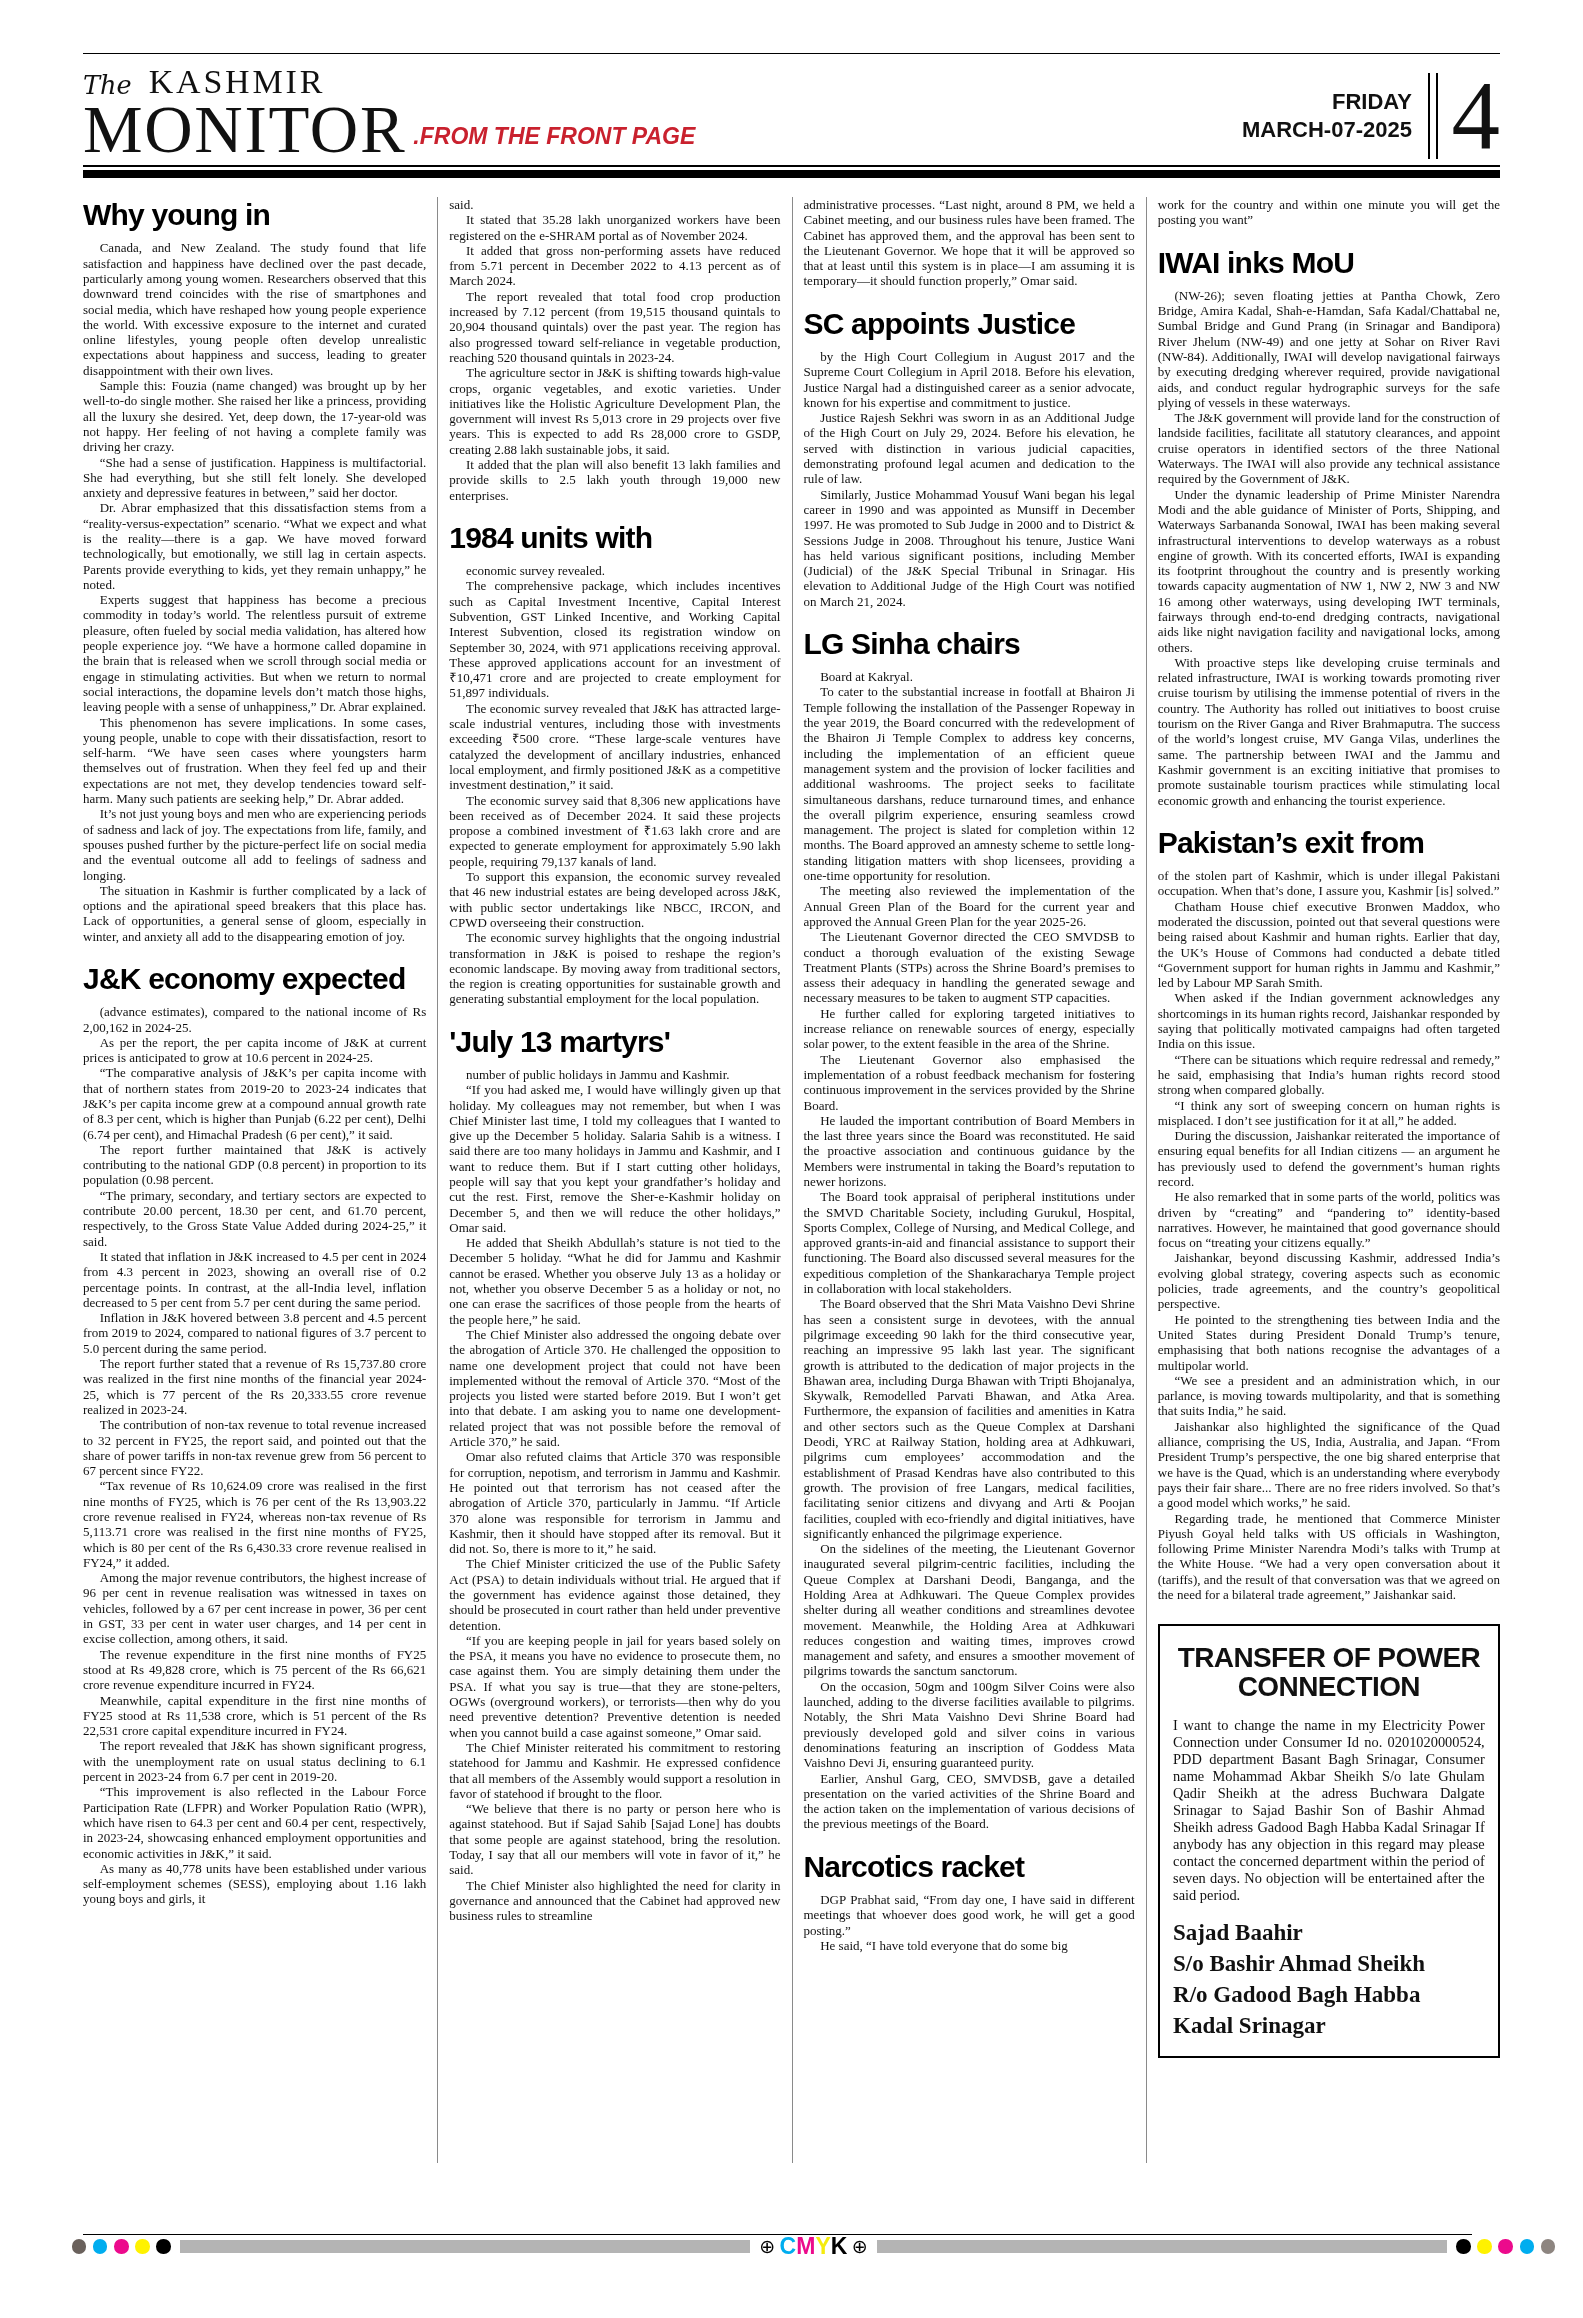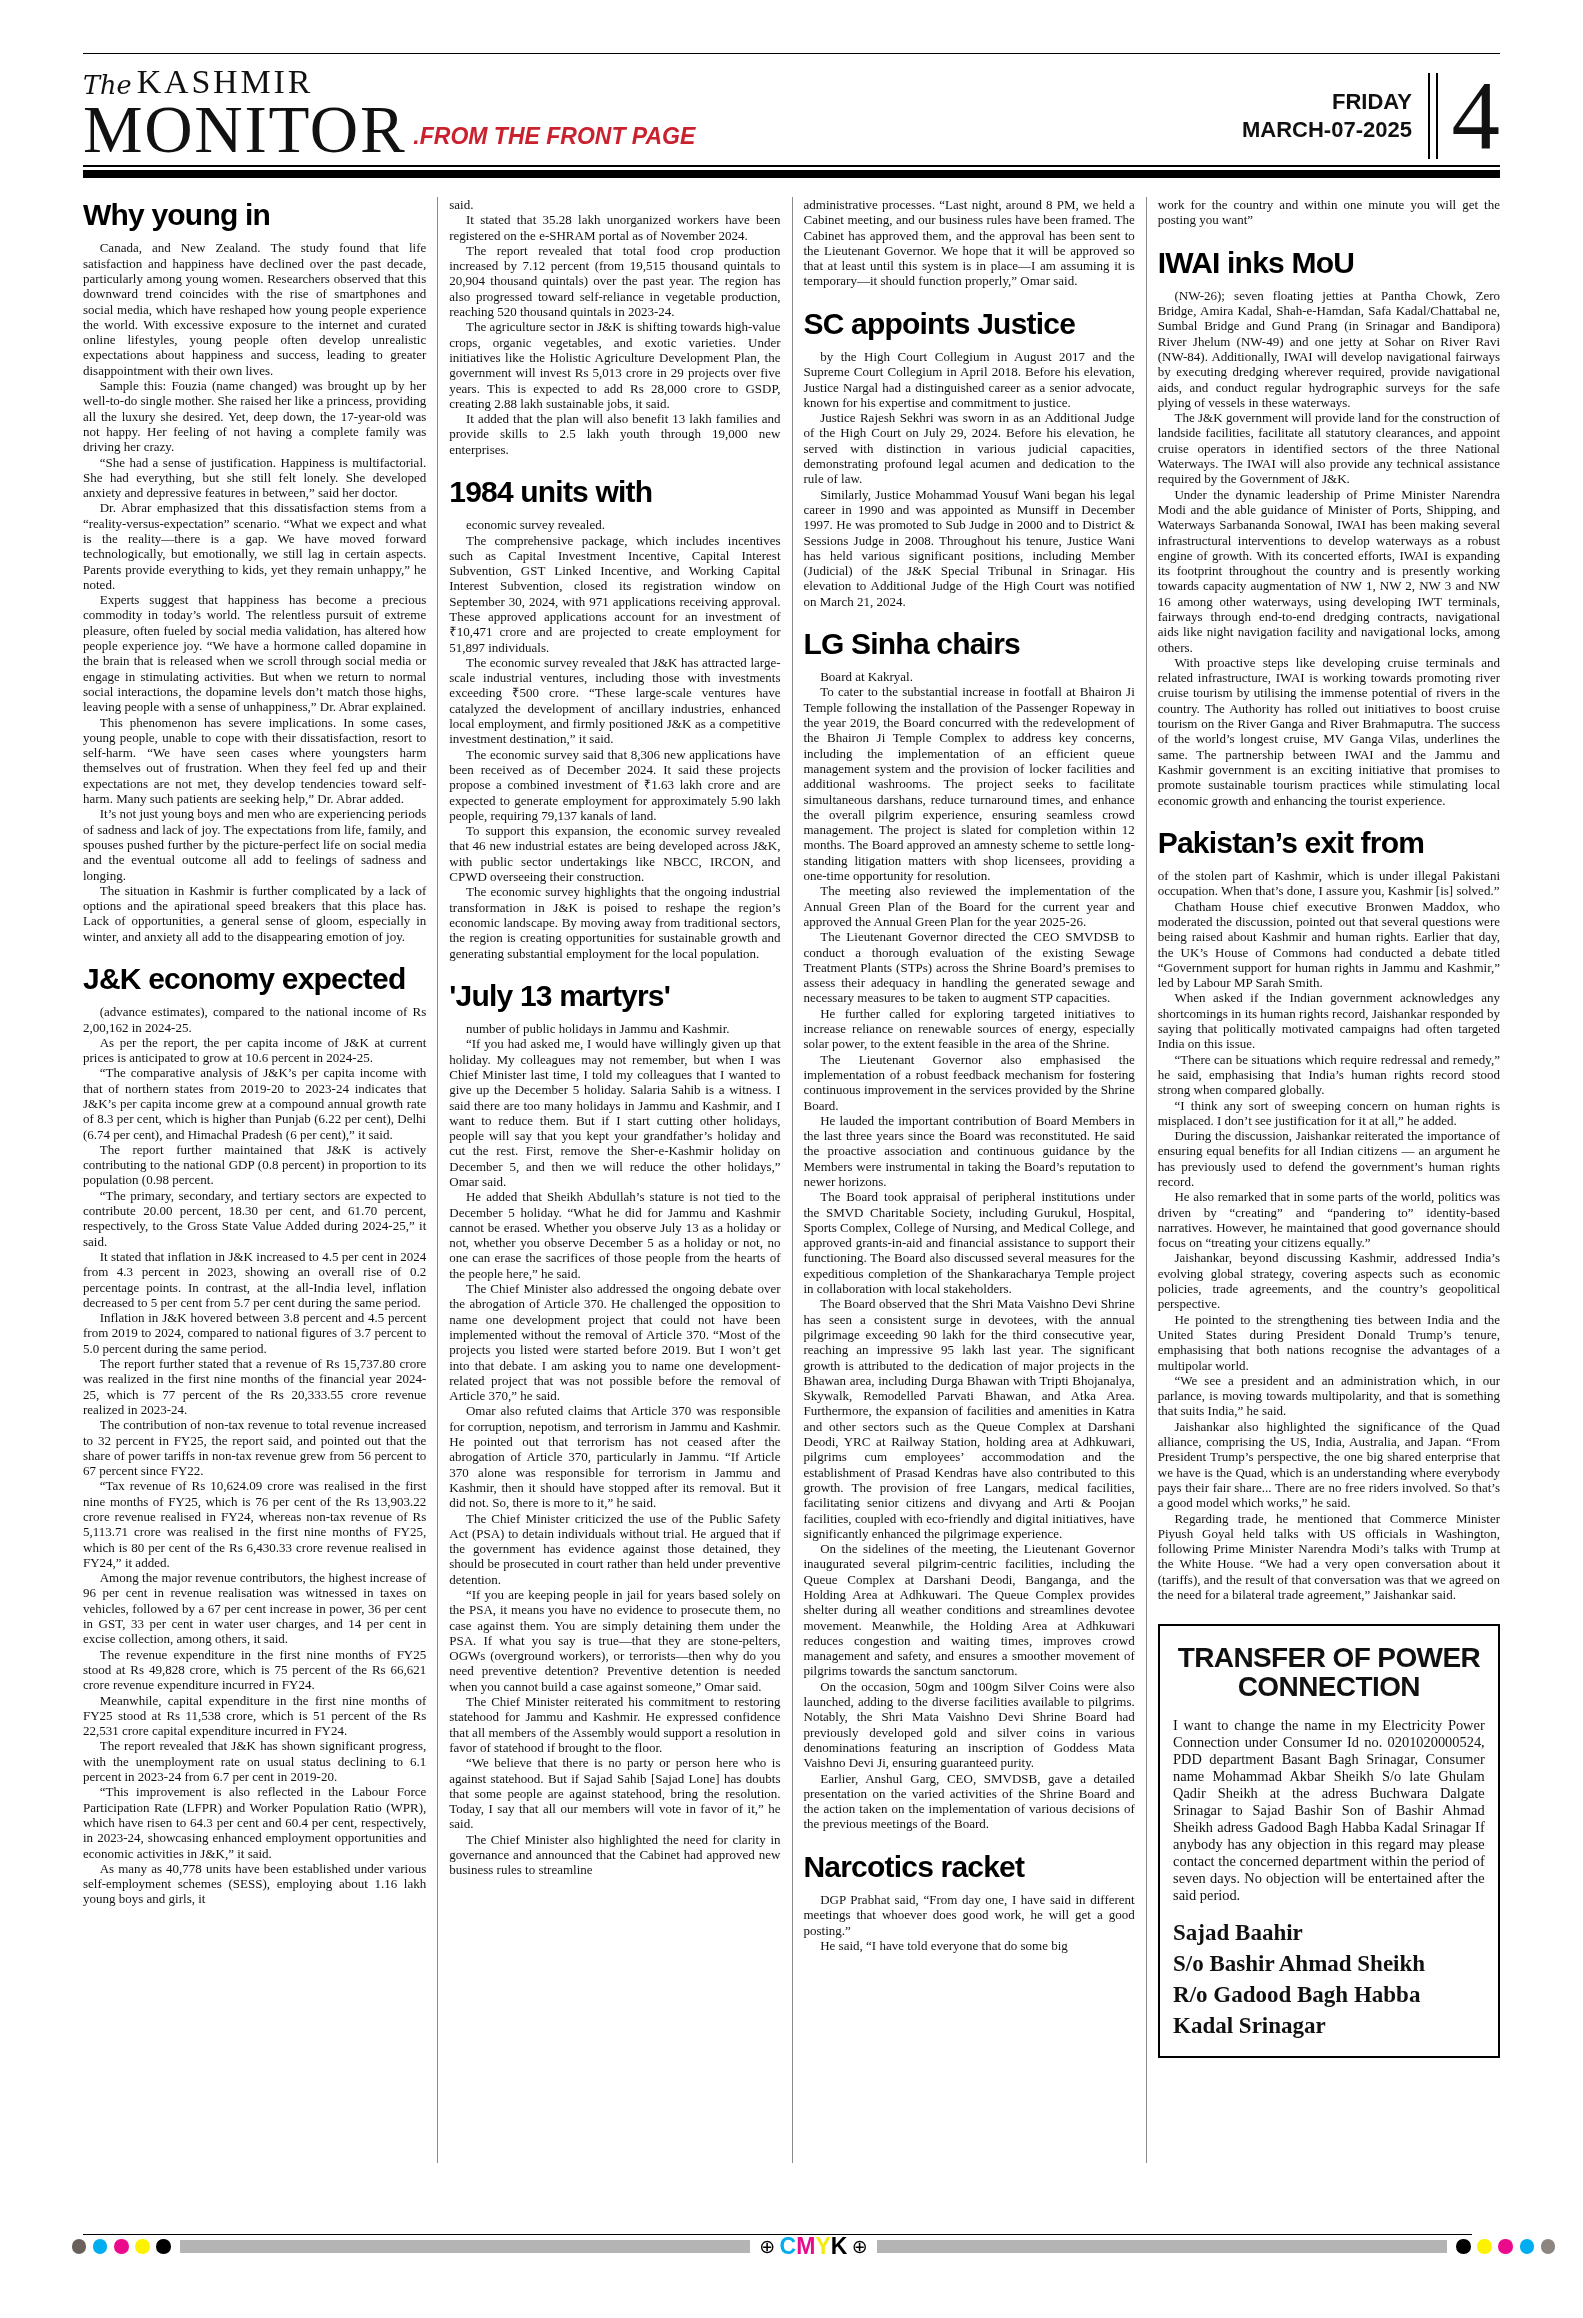--- a/index.html
+++ b/index.html
@@ -1,21 +1,21 @@
 <!DOCTYPE html>
 <html style="font-size:9px"><head>
 <meta charset="utf-8">
 <style>
   html,body{margin:0;padding:0;background:#ffffff;}
   .page{position:relative;width:1583px;height:2319px;background:#fff;color:#111;
         font-family:"Liberation Serif",serif;box-sizing:border-box;padding:53px 83px 0 83px;}
   .top-rule{border-top:1.7px solid #000;}
   .masthead{display:flex;align-items:flex-end;padding:11px 0 5.6px 0;}
   .brand{line-height:1;white-space:nowrap;}
-  .brand-line1{display:flex;align-items:flex-end;gap:5px;}
+  .brand-line1{display:flex;align-items:flex-end;gap:17px;}
   .brand-the{font-family:"DejaVu Serif",serif;font-style:italic;font-size:25.6px;line-height:1;}
   .brand-kashmir{font-family:"Liberation Serif",serif;font-size:34px;letter-spacing:2.8px;line-height:1;}
   .brand-monitor{font-family:"Liberation Serif",serif;font-size:67px;line-height:.9;letter-spacing:1.7px;}
   .section-title{font-family:"Liberation Sans",sans-serif;font-weight:bold;font-style:italic;
         font-size:23px;color:#c9212e;margin-left:7px;margin-bottom:9px;white-space:nowrap;}
   .masthead-right{margin-left:auto;display:flex;align-items:center;}
   .date-block{text-align:right;font-family:"Liberation Sans",sans-serif;font-weight:bold;
         font-size:22px;line-height:1.3;white-space:nowrap;}
   .page-sep{width:6.7px;height:86px;border-left:2.2px solid #000;border-right:2.2px solid #000;margin:0 13.3px 0 15.6px;}
   .page-number{font-family:"Liberation Serif",serif;font-size:97px;line-height:.85;}
@@ -99,20 +99,21 @@
         <p class="body-para">Among the major revenue contributors, the highest increase of 96 per cent in revenue realisation was witnessed in taxes on vehicles, followed by a 67 per cent increase in power, 36 per cent in GST, 33 per cent in water user charges, and 14 per cent in excise collection, among others, it said.</p>
         <p class="body-para">The revenue expenditure in the first nine months of FY25 stood at Rs 49,828 crore, which is 75 percent of the Rs 66,621 crore revenue expenditure incurred in FY24.</p>
         <p class="body-para">Meanwhile, capital expenditure in the first nine months of FY25 stood at Rs 11,538 crore, which is 51 percent of the Rs 22,531 crore capital expenditure incurred in FY24.</p>
         <p class="body-para">The report revealed that J&amp;K has shown significant progress, with the unemployment rate on usual status declining to 6.1 percent in 2023-24 from 6.7 per cent in 2019-20.</p>
         <p class="body-para">“This improvement is also reflected in the Labour Force Participation Rate (LFPR) and Worker Population Ratio (WPR), which have risen to 64.3 per cent and 60.4 per cent, respectively, in 2023-24, showcasing enhanced employment opportunities and economic activities in J&amp;K,” it said.</p>
         <p class="body-para">As many as 40,778 units have been established under various self-employment schemes (SESS), employing about 1.16 lakh young boys and girls, it</p>
       </div>
       <div class="col">
         <p class="body-para no-indent">said.</p>
         <p class="body-para">It stated that 35.28 lakh unorganized workers have been registered on the e-SHRAM portal as of November 2024.</p>
+        <p class="body-para">It added that gross non-performing assets have reduced from 5.71 percent in December 2022 to 4.13 percent as of March 2024.</p>
         <p class="body-para">The report revealed that total food crop production increased by 7.12 percent (from 19,515 thousand quintals to 20,904 thousand quintals) over the past year. The region has also progressed toward self-reliance in vegetable production, reaching 520 thousand quintals in 2023-24.</p>
         <p class="body-para">The agriculture sector in J&amp;K is shifting towards high-value crops, organic vegetables, and exotic varieties. Under initiatives like the Holistic Agriculture Development Plan, the government will invest Rs 5,013 crore in 29 projects over five years. This is expected to add Rs 28,000 crore to GSDP, creating 2.88 lakh sustainable jobs, it said.</p>
         <p class="body-para">It added that the plan will also benefit 13 lakh families and provide skills to 2.5 lakh youth through 19,000 new enterprises.</p>
         <h2 class="headline">1984 units with</h2>
         <p class="body-para">economic survey revealed.</p>
         <p class="body-para">The comprehensive package, which includes incentives such as Capital Investment Incentive, Capital Interest Subvention, GST Linked Incentive, and Working Capital Interest Subvention, closed its registration window on September 30, 2024, with 971 applications receiving approval.  These approved applications account for an investment of ₹10,471 crore and are projected to create employment for 51,897 individuals.</p>
         <p class="body-para">The economic survey revealed that J&amp;K has attracted large-scale industrial ventures, including those with investments exceeding ₹500 crore. “These large-scale ventures have catalyzed the development of ancillary industries, enhanced local employment, and firmly positioned J&amp;K as a competitive investment destination,” it said.</p>
         <p class="body-para">The economic survey said that 8,306 new applications have been received as of December 2024.  It said these projects propose a combined investment of ₹1.63 lakh crore and are expected to generate employment for approximately 5.90 lakh people, requiring 79,137 kanals of land.</p>
         <p class="body-para">To support this expansion, the economic survey revealed that 46 new industrial estates are being developed across J&amp;K, with public sector undertakings like NBCC, IRCON, and CPWD overseeing their construction.</p>
         <p class="body-para">The economic survey highlights that the ongoing industrial transformation in J&amp;K is poised to reshape the region’s economic landscape.  By moving away from traditional sectors, the region is creating opportunities for sustainable growth and generating substantial employment for the local population.</p>

